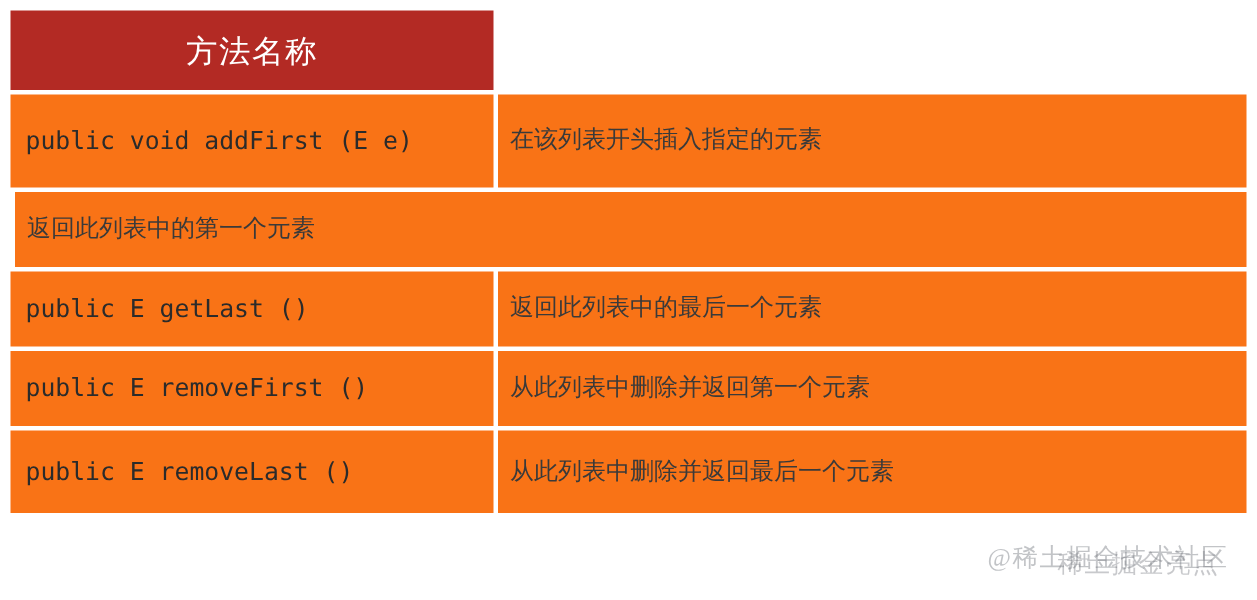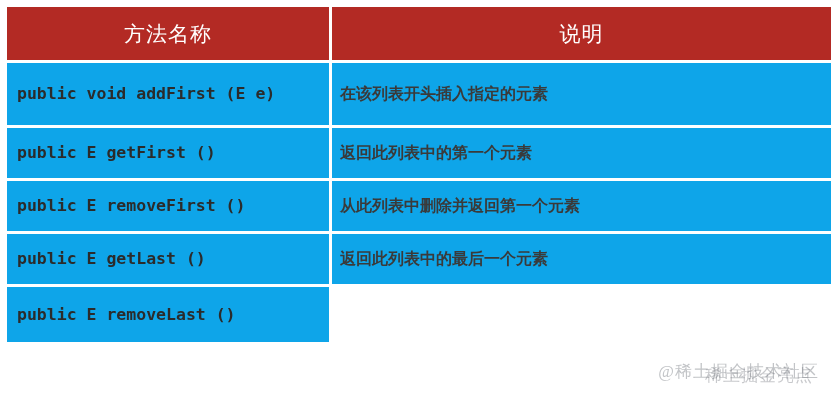--- a/index.html
+++ b/index.html
@@ -51,25 +51,24 @@
 
   
   .tbody {
     display: block;
   }
   .trow {
     display: flex;
     margin-bottom: 3px;
   }
   .cell {
-    background: #0ea5e9;
+    background: #f97316;
     box-sizing: border-box;
     display: flex;
     align-items: center;
-    font-weight: bold;
   }
   .cell-method {
     width: 322px;
     padding: 6px 8px 6px 10px;
     font-family: "DejaVu Sans Mono", "Liberation Mono", monospace;
     font-size: 16.5px;
     color: #2b2b2b;
     line-height: 1.42;
     letter-spacing: 0px;
     word-break: break-word;
@@ -117,48 +116,47 @@
     pointer-events: none;
   }
 </style>
 </head>
 <body>
 
 <div class="table-wrap">
 
   <div class="thead">
     <div class="th th-method">方法名称</div>
-    <div class="th th-desc">说明</div>
   </div>
 
   <div class="tbody">
 
     <div class="trow trow-0">
       <div class="cell cell-method">public void addFirst (E e)</div>
       <div class="cell cell-desc">在该列表开头插入指定的元素</div>
     </div>
 
 
     <div class="trow trow-2">
-      <div class="cell cell-method">public E getFirst ()</div>
       <div class="cell cell-desc">返回此列表中的第一个元素</div>
+    </div>
+
+    <div class="trow trow-3">
+      <div class="cell cell-method">public E getLast ()</div>
+      <div class="cell cell-desc">返回此列表中的最后一个元素</div>
     </div>
 
     <div class="trow trow-4">
       <div class="cell cell-method">public E removeFirst ()</div>
       <div class="cell cell-desc">从此列表中删除并返回第一个元素</div>
     </div>
 
-    <div class="trow trow-3">
-      <div class="cell cell-method">public E getLast ()</div>
-      <div class="cell cell-desc">返回此列表中的最后一个元素</div>
-    </div>
-
     <div class="trow trow-5">
       <div class="cell cell-method">public E removeLast ()</div>
+      <div class="cell cell-desc">从此列表中删除并返回最后一个元素</div>
     </div>
 
   </div>
 
   <div class="watermark">@稀土掘金技术社区</div>
   <div class="watermark-sub">稀土掘金亮点</div>
 
 </div>
 
 </body></html>

